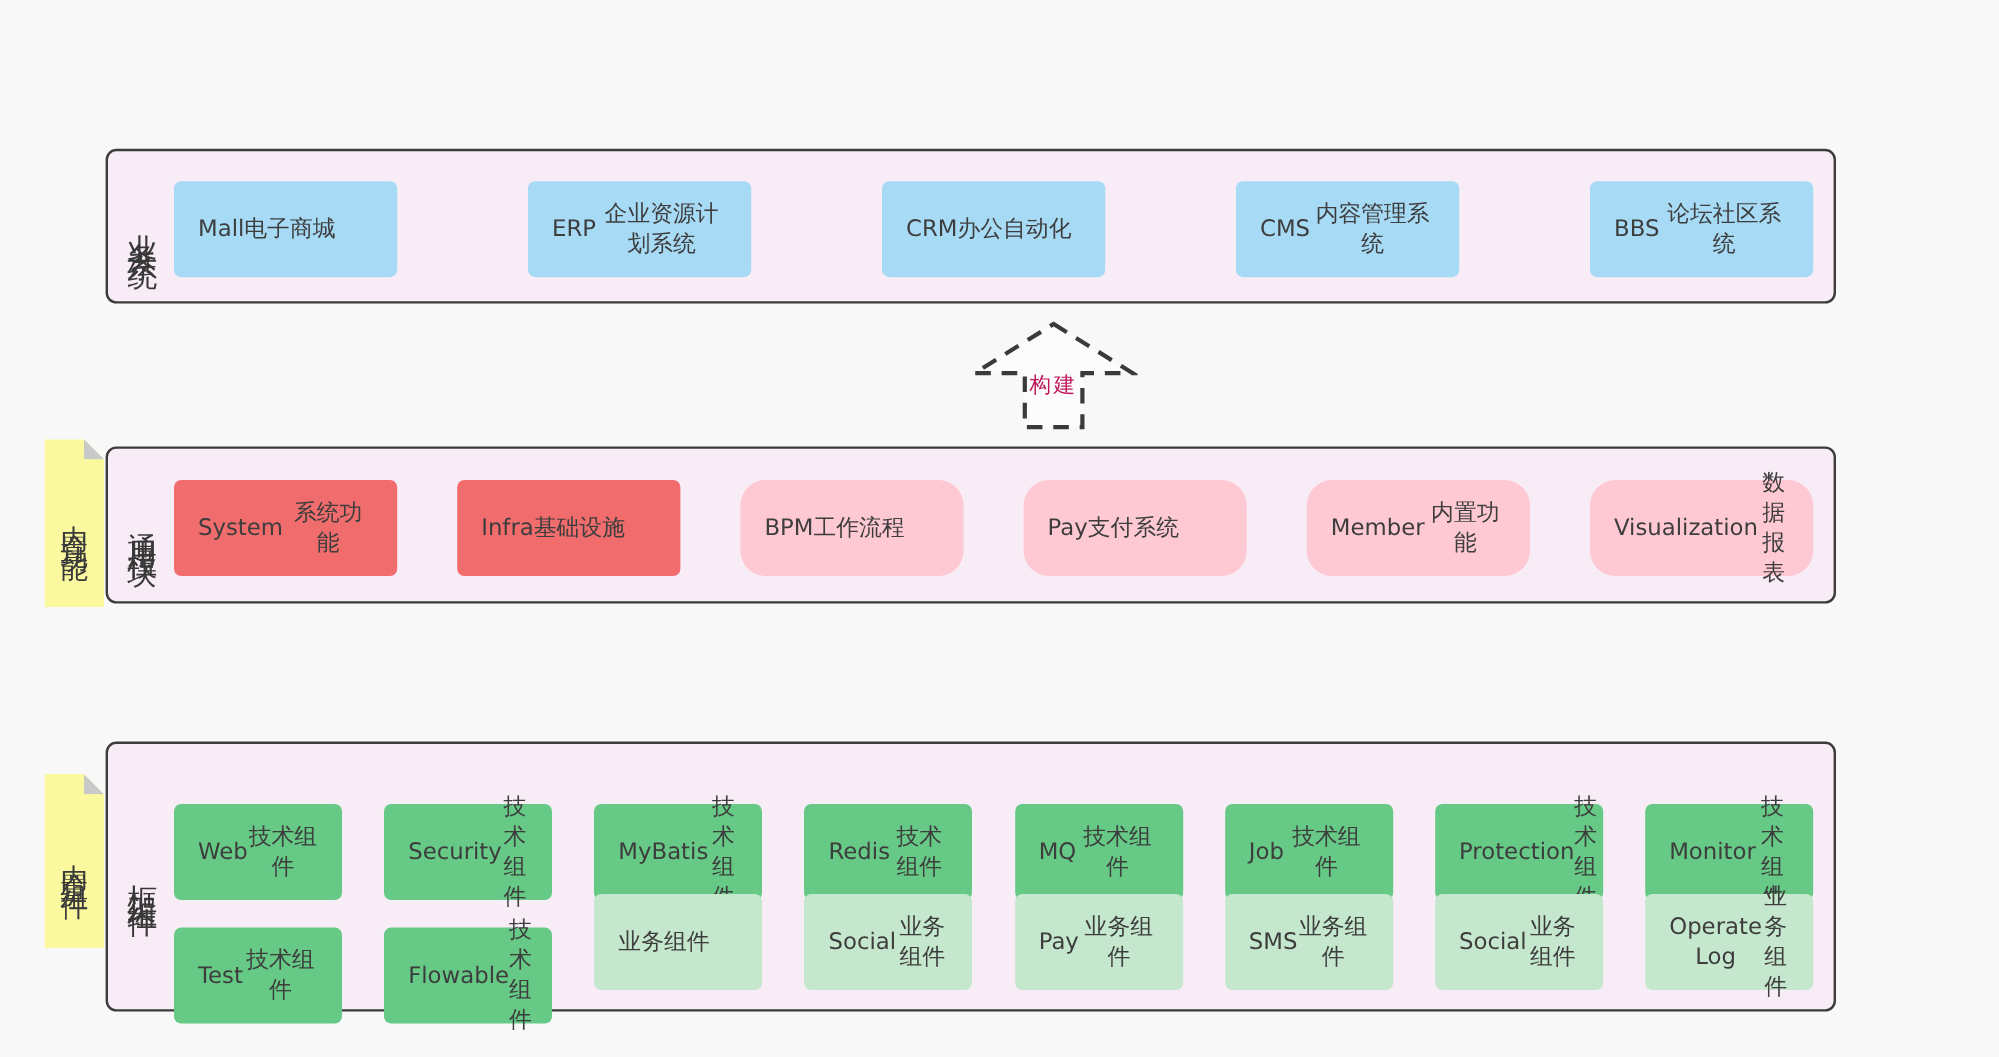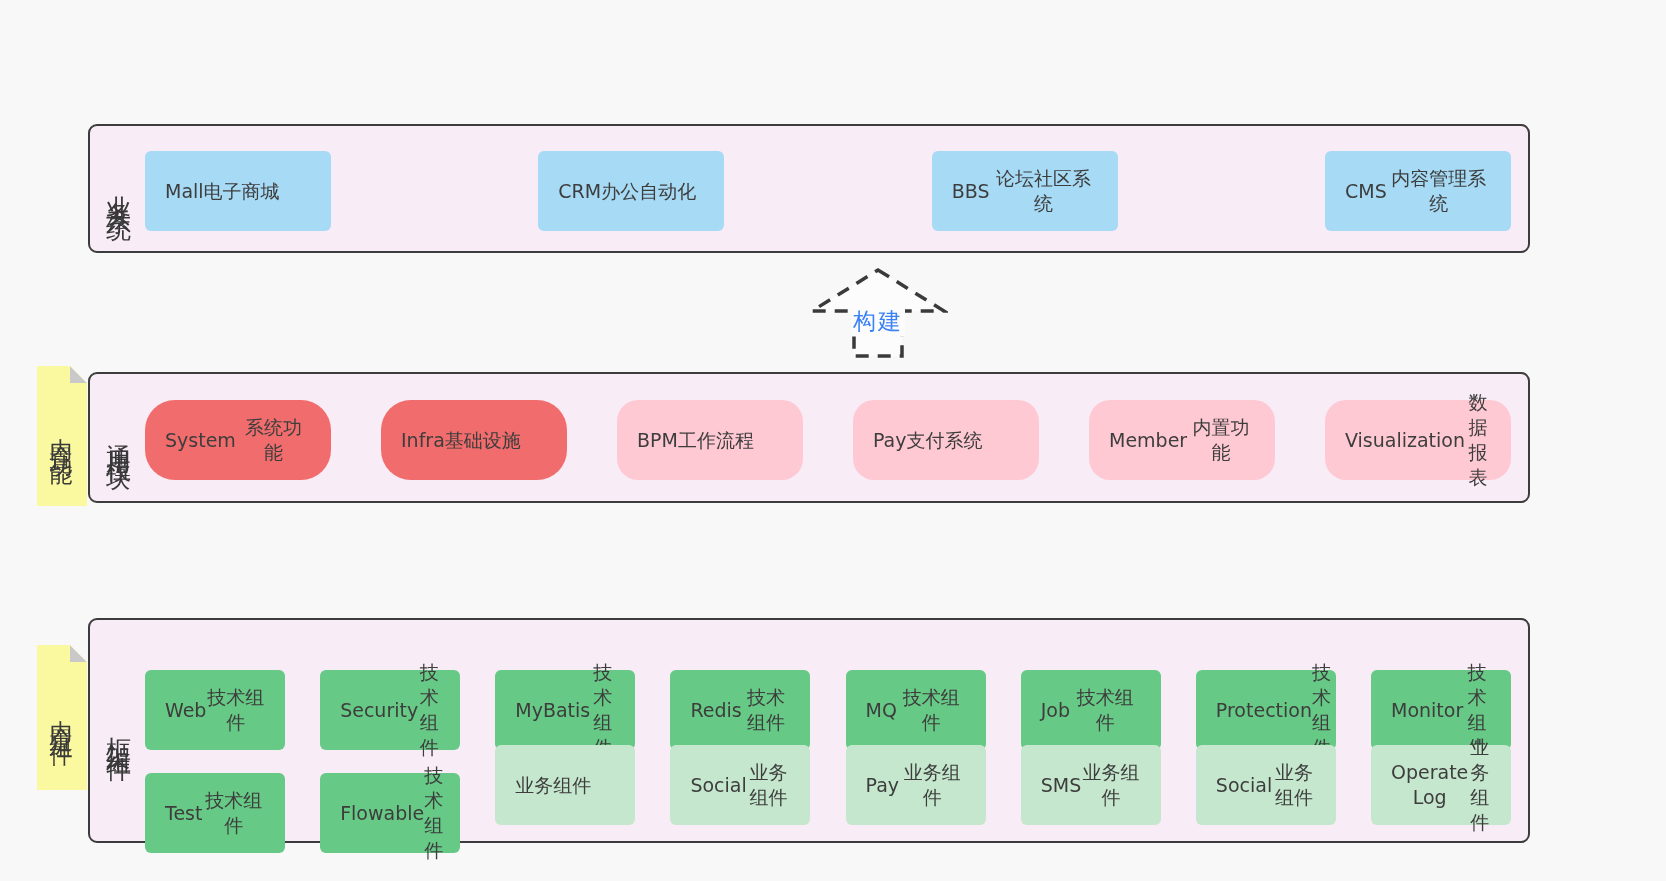--- a/index.html
+++ b/index.html
@@ -8,35 +8,35 @@
     font-family:"DejaVu Sans","Liberation Sans",sans-serif;color:var(--text,#3d3d3d);}
   .panel{position:absolute;left:88px;width:1442px;box-sizing:border-box;z-index:2;
     background:var(--panel-bg,#f8edf7);border:2px solid var(--panel-border,#3c3c3c);border-radius:9px;}
   .side-label{position:absolute;left:12px;top:0;height:100%;display:flex;align-items:center;justify-content:center;
     writing-mode:vertical-rl;text-orientation:upright;font-size:25px;letter-spacing:7px;color:#383838;}
   .boxes{position:absolute;left:55px;right:17px;height:80px;display:flex;justify-content:space-between;}
   .box{height:100%;border-radius:6px;display:flex;flex-direction:row;align-items:center;justify-content:flex-start;
     text-align:center;font-size:19px;line-height:25px;box-sizing:border-box;padding:2px 20px;}
   .w186{width:186px;}.w140{width:140px;}
   .blue{background:var(--blue,#a7daf5);}
-  .red{background:var(--red,#f16c6c);border-radius:30px;}
+  .red{background:var(--red,#f16c6c);}
   .pink{background:var(--pink,#ffc9d3);border-radius:21px;}
   .green{background:var(--green,#66c985);margin-top:28px;}
   .green-light{background:var(--green-light,#c5e7cd);}
   .sticky{position:absolute;width:50px;z-index:1;background:var(--sticky-yellow,#fbf99f);
     clip-path:polygon(0 0,calc(100% - 17px) 0,100% 17px,100% 100%,0 100%);}
   .sticky .fold{position:absolute;top:0;right:0;width:17px;height:17px;
     background:var(--sticky-fold,#c9c9c9);clip-path:polygon(0 0,100% 100%,0 100%);}
   .sticky .sticky-text{position:absolute;left:0;top:0;width:100%;height:100%;
     display:flex;align-items:center;justify-content:center;
     writing-mode:vertical-rl;text-orientation:upright;font-size:23px;letter-spacing:8px;color:#3a3a3a;}
   .arrow{position:absolute;z-index:1;}
   .arrow svg{display:block;}
   .arrow-label{position:absolute;left:50%;top:59%;transform:translate(-50%,-50%);
-    font-size:23px;letter-spacing:2px;background:#fcfcfc;padding:0 2px;color:#3b82f6;}
+    font-size:18px;letter-spacing:2px;background:#fcfcfc;padding:0 2px;color:#be185d;}
 </style>
 </head>
 <body style="--page-bg: #f8f8f8; --panel-bg: #f8edf7; --panel-border: #3c3c3c; --blue: #a7daf5; --red: #f16c6c; --pink: #ffc9d3; --green: #66c985; --green-light: #c5e7cd; --sticky-yellow: #fbf99f; --sticky-fold: #c9c9c9; --text: #3d3d3d;">
 
 <div class="canvas">
 
   <div class="sticky" style="left:37px;top:366px;height:140px">
     <span class="fold"></span>
     <div class="sticky-text">内置功能</div>
   </div>
@@ -46,30 +46,34 @@
   </div>
 
   <section class="panel" style="top:124px;height:129px">
     <div class="side-label">业务系统</div>
     <div class="boxes" style="top:25px">
       <div class="box blue w186">
         <div>Mall</div>
         <div>电子商城</div>
       </div>
       <div class="box blue w186">
+        <div>ERP</div>
+        <div>企业资源计划系统</div>
+      </div>
+      <div class="box blue w186">
         <div>CRM</div>
         <div>办公自动化</div>
       </div>
       <div class="box blue w186">
+        <div>CMS</div>
+        <div>内容管理系统</div>
+      </div>
+      <div class="box blue w186">
         <div>BBS</div>
         <div>论坛社区系统</div>
-      </div>
-      <div class="box blue w186">
-        <div>CMS</div>
-        <div>内容管理系统</div>
       </div>
     </div>
   </section>
 
   <div class="arrow" style="left:808px;top:266px;width:140px;height:94px">
     <svg width="140" height="94" viewBox="0 0 140 94">
       <polygon points="70,4 136,45 94,45 94,90 46,90 46,45 4,45" fill="#fcfcfc" stroke="#3a3a3a" stroke-width="3.5" stroke-dasharray="13 9" stroke-linejoin="miter"></polygon>
     </svg>
     <span class="arrow-label">构建</span>
   </div>

